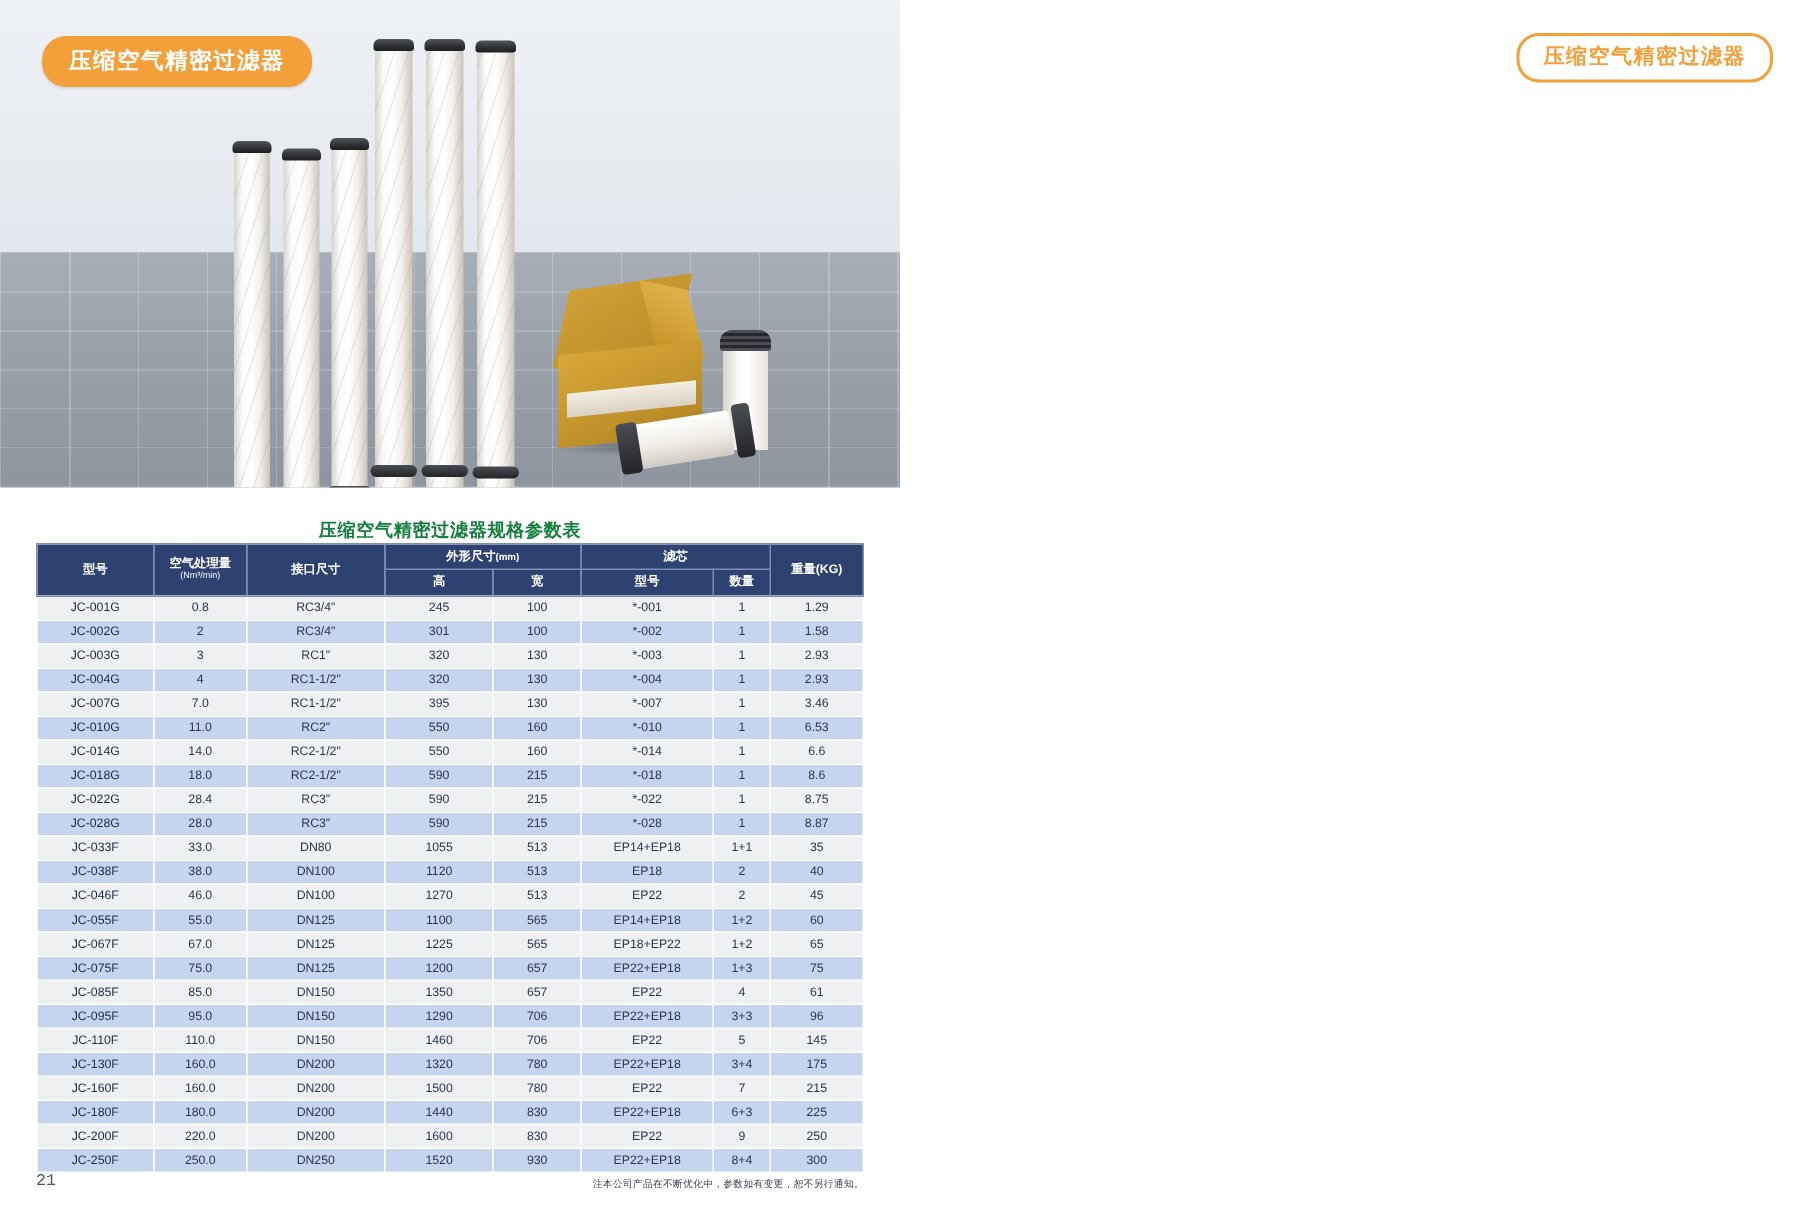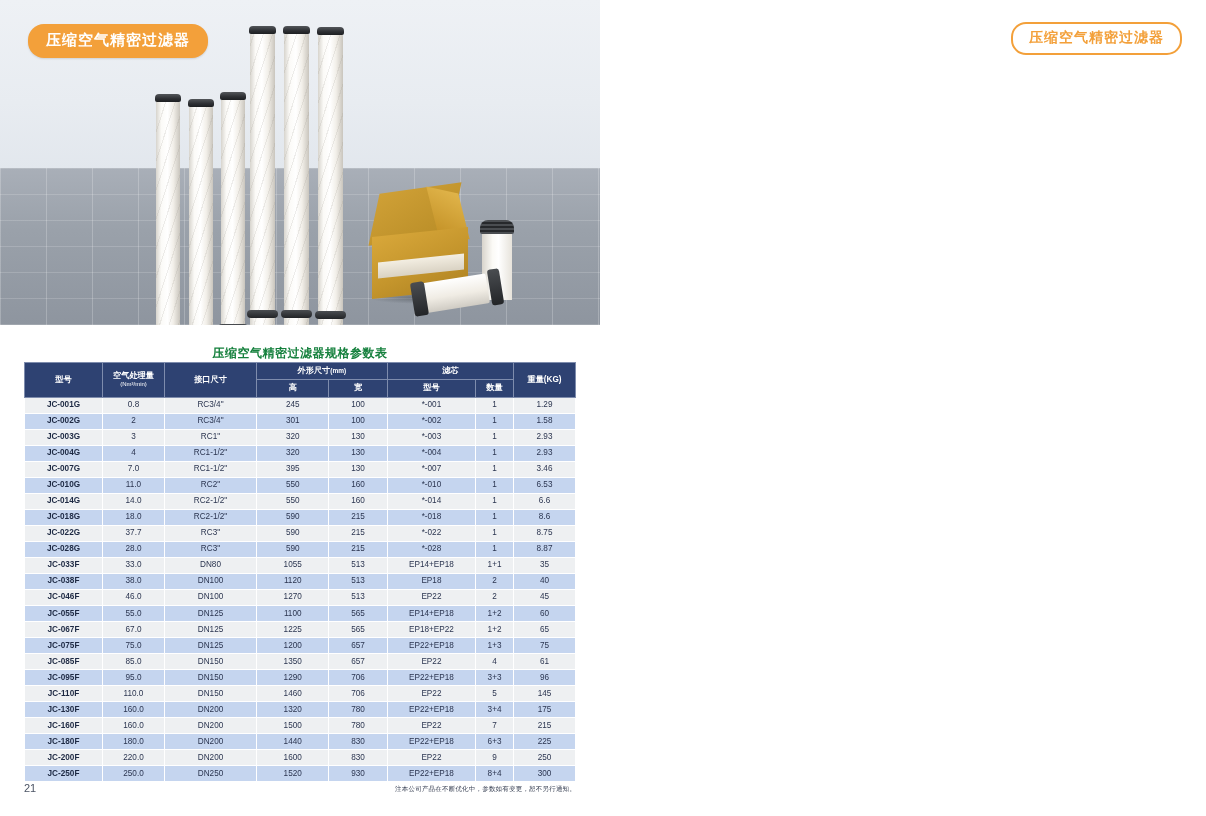--- a/index.html
+++ b/index.html
@@ -133,27 +133,27 @@
     background: #2e4272; color: #ffffff; font-weight: bold;
     border: 1px solid #7e8cad; padding: 3px 2px; line-height: 1.25;
   }
   table.spec thead th .unit { font-size: 6px; font-weight: normal; display: block; }
   table.spec tbody td {
     border: 1px solid #ffffff; padding: 2.6px 2px; line-height: 1.2;
     font-size: 8.2px;
   }
   table.spec tbody tr:nth-child(odd) td { background: #eef0f2; }
   table.spec tbody tr:nth-child(even) td { background: #c5d5ef; }
-  table.spec tbody td.model { font-weight: bold; color: #1d2943; }
+  table.spec tbody td.model { font-weight: normal; color: #1d2943; }
 
   .footnote {
     font-size: 6.5px; color: #3a4255; text-align: right; margin-top: 3px;
     letter-spacing: .2px;
   }
-  .pagenum { position: absolute; font-size: 11px; color: #4b5464; }
+  .pagenum { position: absolute; font-size: 11px; color: #4b5464; font-family: Liberation Mono, monospace; }
 
   
   .badge-outline {
     position: absolute; right: 24px; top: 22px;
     border: 2px solid #f3a03a; color: #f3a03a; background: #fff;
     font-size: 14px; font-weight: bold; letter-spacing: 1px;
     padding: 5px 16px 6px; border-radius: 15px;
   }
 </style>
 </head>
@@ -327,21 +327,21 @@
               <td>18.0</td>
               <td>RC2-1/2"</td>
               <td>590</td>
               <td>215</td>
               <td>*-018</td>
               <td>1</td>
               <td>8.6</td>
             </tr>
             <tr>
               <td class="model">JC-022G</td>
-              <td>37.7</td>
+              <td>28.4</td>
               <td>RC3"</td>
               <td>590</td>
               <td>215</td>
               <td>*-022</td>
               <td>1</td>
               <td>8.75</td>
             </tr>
             <tr>
               <td class="model">JC-028G</td>
               <td>28.0</td>

